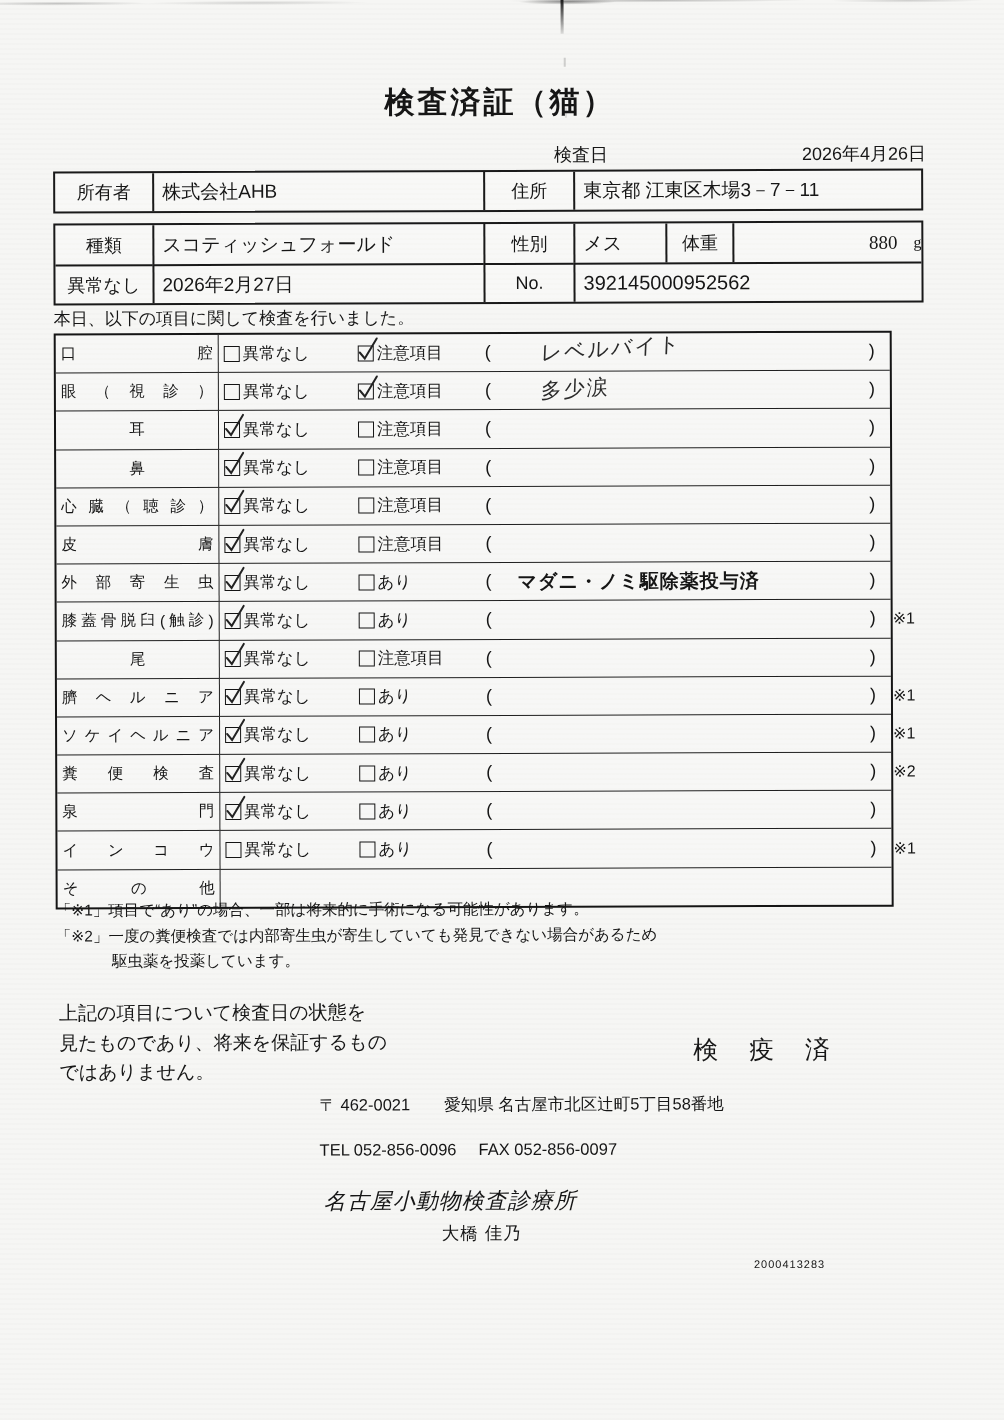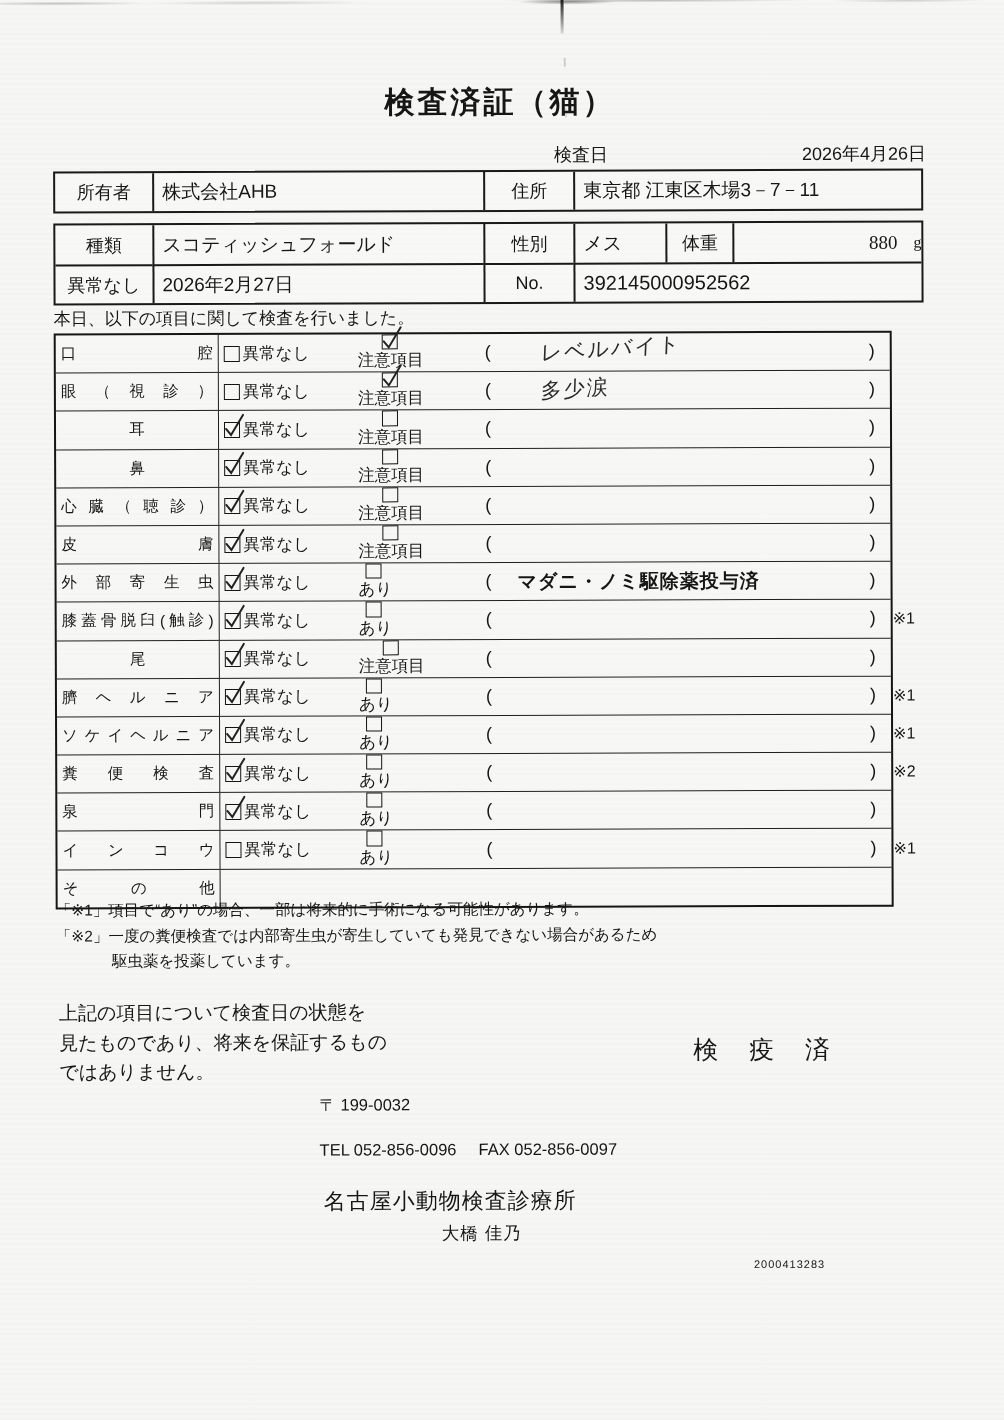--- a/index.html
+++ b/index.html
@@ -53,21 +53,21 @@
   .exam-row{position:relative;height:37.2px;border-bottom:1.7px solid #1f1f1f;
     display:flex;align-items:stretch;}
   .exam-row:last-child{border-bottom:none;}
   .cell-label{width:163px;min-width:163px;border-right:1.7px solid #1f1f1f;
     display:flex;align-items:center;justify-content:space-between;
     padding:0 5px;box-sizing:border-box;font-size:15.5px;}
   .cell-label.single{justify-content:center;}
   .cell-body{position:relative;flex:1;}
   .opt{position:absolute;top:0;height:100%;display:flex;align-items:center;font-size:16.5px;font-family:Liberation Serif, serif;}
   .opt1{left:5px;}
-  .opt2{left:139px;flex-direction:column;}
+  .opt2{left:139px;}
   .cb{position:relative;display:inline-block;width:14px;height:14px;
     border:1.8px solid #141414;margin-right:3px;background:transparent;}
   .cb svg{display:none;position:absolute;left:-2px;top:-11px;width:23px;height:27px;overflow:visible;}
   .cb.checked svg{display:block;}
   .cb svg polyline{fill:none;stroke:#222;stroke-width:2;stroke-linecap:round;}
   .paren{position:absolute;top:0;height:100%;display:flex;align-items:center;font-size:18px;}
   .paren.open{left:266px;}
   .paren.close{left:650px;}
   .note{position:absolute;left:298px;top:0;height:100%;display:flex;align-items:center;
     font-size:19px;font-weight:700;letter-spacing:1px;white-space:nowrap;}
@@ -77,21 +77,21 @@
     display:flex;align-items:center;font-size:16px;}
 
   .footnotes{position:absolute;left:55px;top:896px;font-size:15.5px;line-height:25.5px;}
   .footnote-line.indent{padding-left:56px;}
 
   .disclaimer{position:absolute;left:58px;top:997px;font-size:19px;font-weight:400;line-height:29.5px;}
   .stamp{position:absolute;left:692px;top:1034px;font-size:25px;letter-spacing:12px;font-weight:500;}
 
   .postal-row{position:absolute;left:318px;top:1094px;font-size:16.5px;display:flex;gap:34px;white-space:nowrap;}
   .tel-row{position:absolute;left:318px;top:1140px;font-size:16.5px;display:flex;gap:22px;white-space:nowrap;}
-  .clinic-name{position:absolute;left:322px;top:1186px;font-size:22px;letter-spacing:1px;}
+  .clinic-name{position:absolute;left:322px;top:1186px;font-size:22px;letter-spacing:1px;font-style:italic;}
   .vet-name{position:absolute;left:440px;top:1221px;font-size:17.5px;letter-spacing:1px;}
   .serial{position:absolute;left:752px;top:1259px;font-size:11px;letter-spacing:1px;}
 </style>
 </head>
 <body>
 
 <div class="paper">
   <div class="tilt">
     <div class="top-noise"></div>
     <div class="scan-line"></div>
@@ -521,21 +521,22 @@
       </div>
 
     <div class="disclaimer" id="disclaimer">
         <div>上記の項目について検査日の状態を</div>
         <div>見たものであり、将来を保証するもの</div>
         <div>ではありません。</div>
       </div>
     <div class="stamp">検 疫 済</div>
 
     <div class="postal-row">
-      <span>〒 199-0032</span>
+      <span>〒 462-0021</span>
+      <span>愛知県 名古屋市北区辻町5丁目58番地</span>
     </div>
     <div class="tel-row">
       <span>TEL 052-856-0096</span>
       <span>FAX 052-856-0097</span>
     </div>
     <div class="clinic-name">名古屋小動物検査診療所</div>
     <div class="vet-name">大橋  佳乃</div>
     <div class="serial">2000413283</div>
   </div>
 </div>

